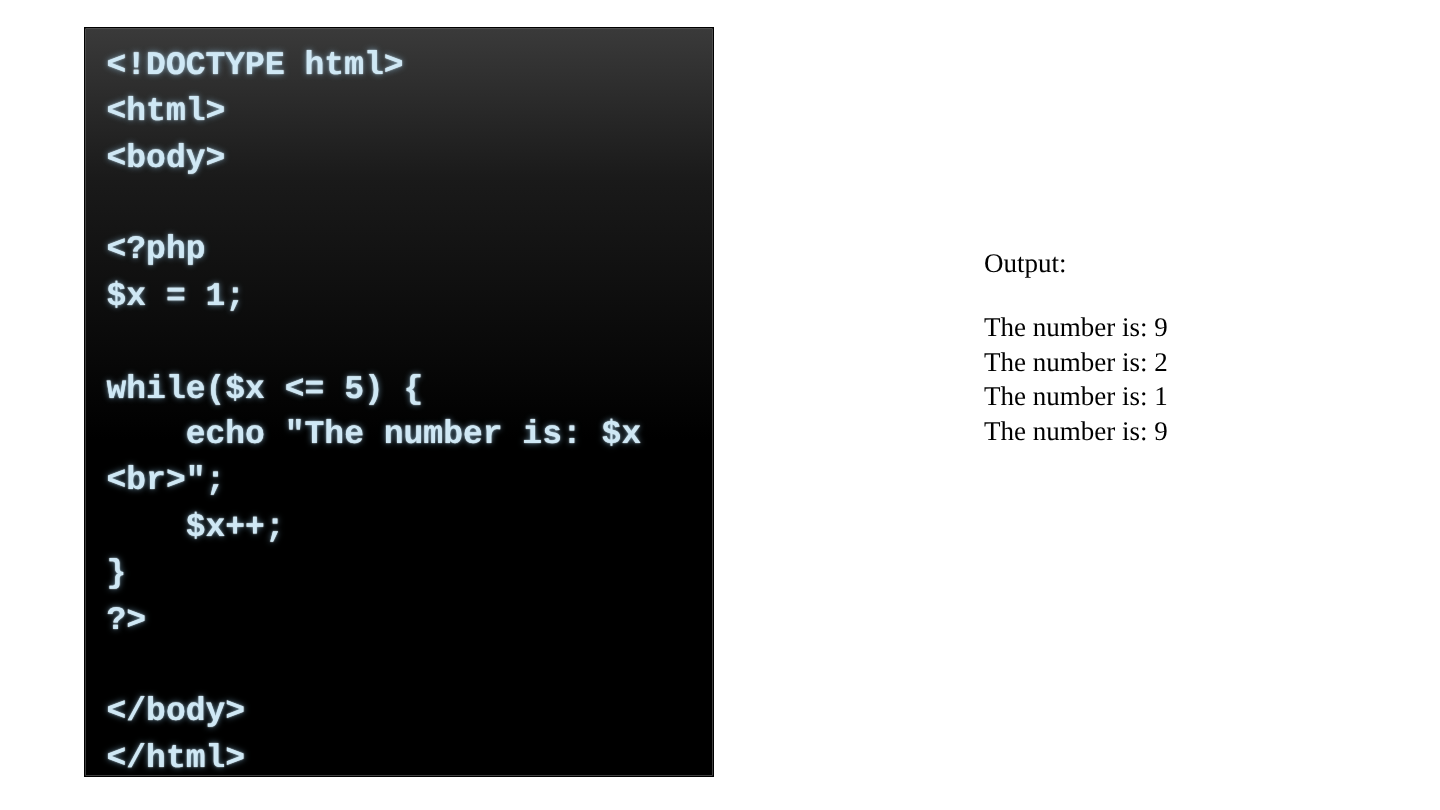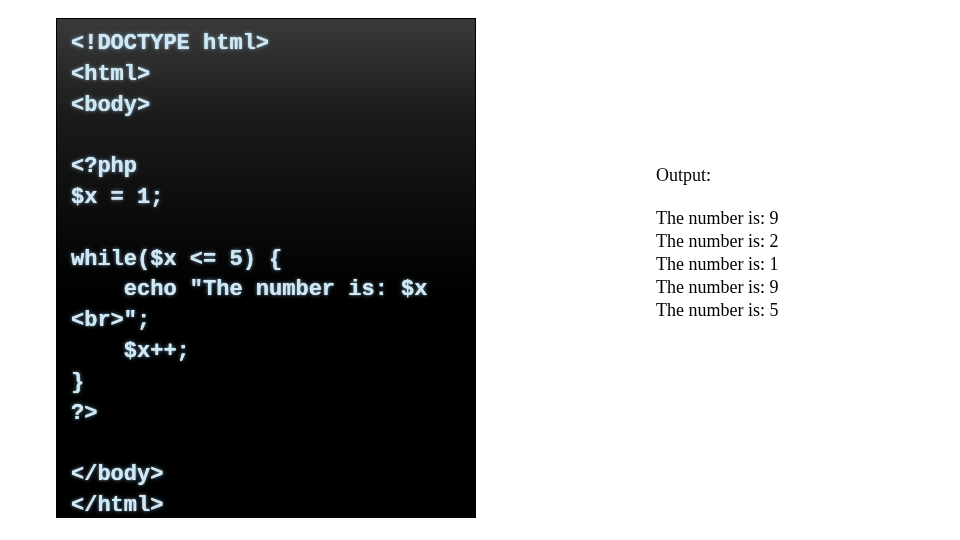--- a/index.html
+++ b/index.html
@@ -64,14 +64,13 @@
 
 &lt;/body&gt;
 &lt;/html&gt;</div>
 
 <div class="output-panel">
   <div class="output-title">Output:</div>
   <div class="output-line">The number is: 9</div>
   <div class="output-line">The number is: 2</div>
   <div class="output-line">The number is: 1</div>
   <div class="output-line">The number is: 9</div>
-  <div class="output-line">The number is: 5</div>
 </div>
 
 </body></html>

